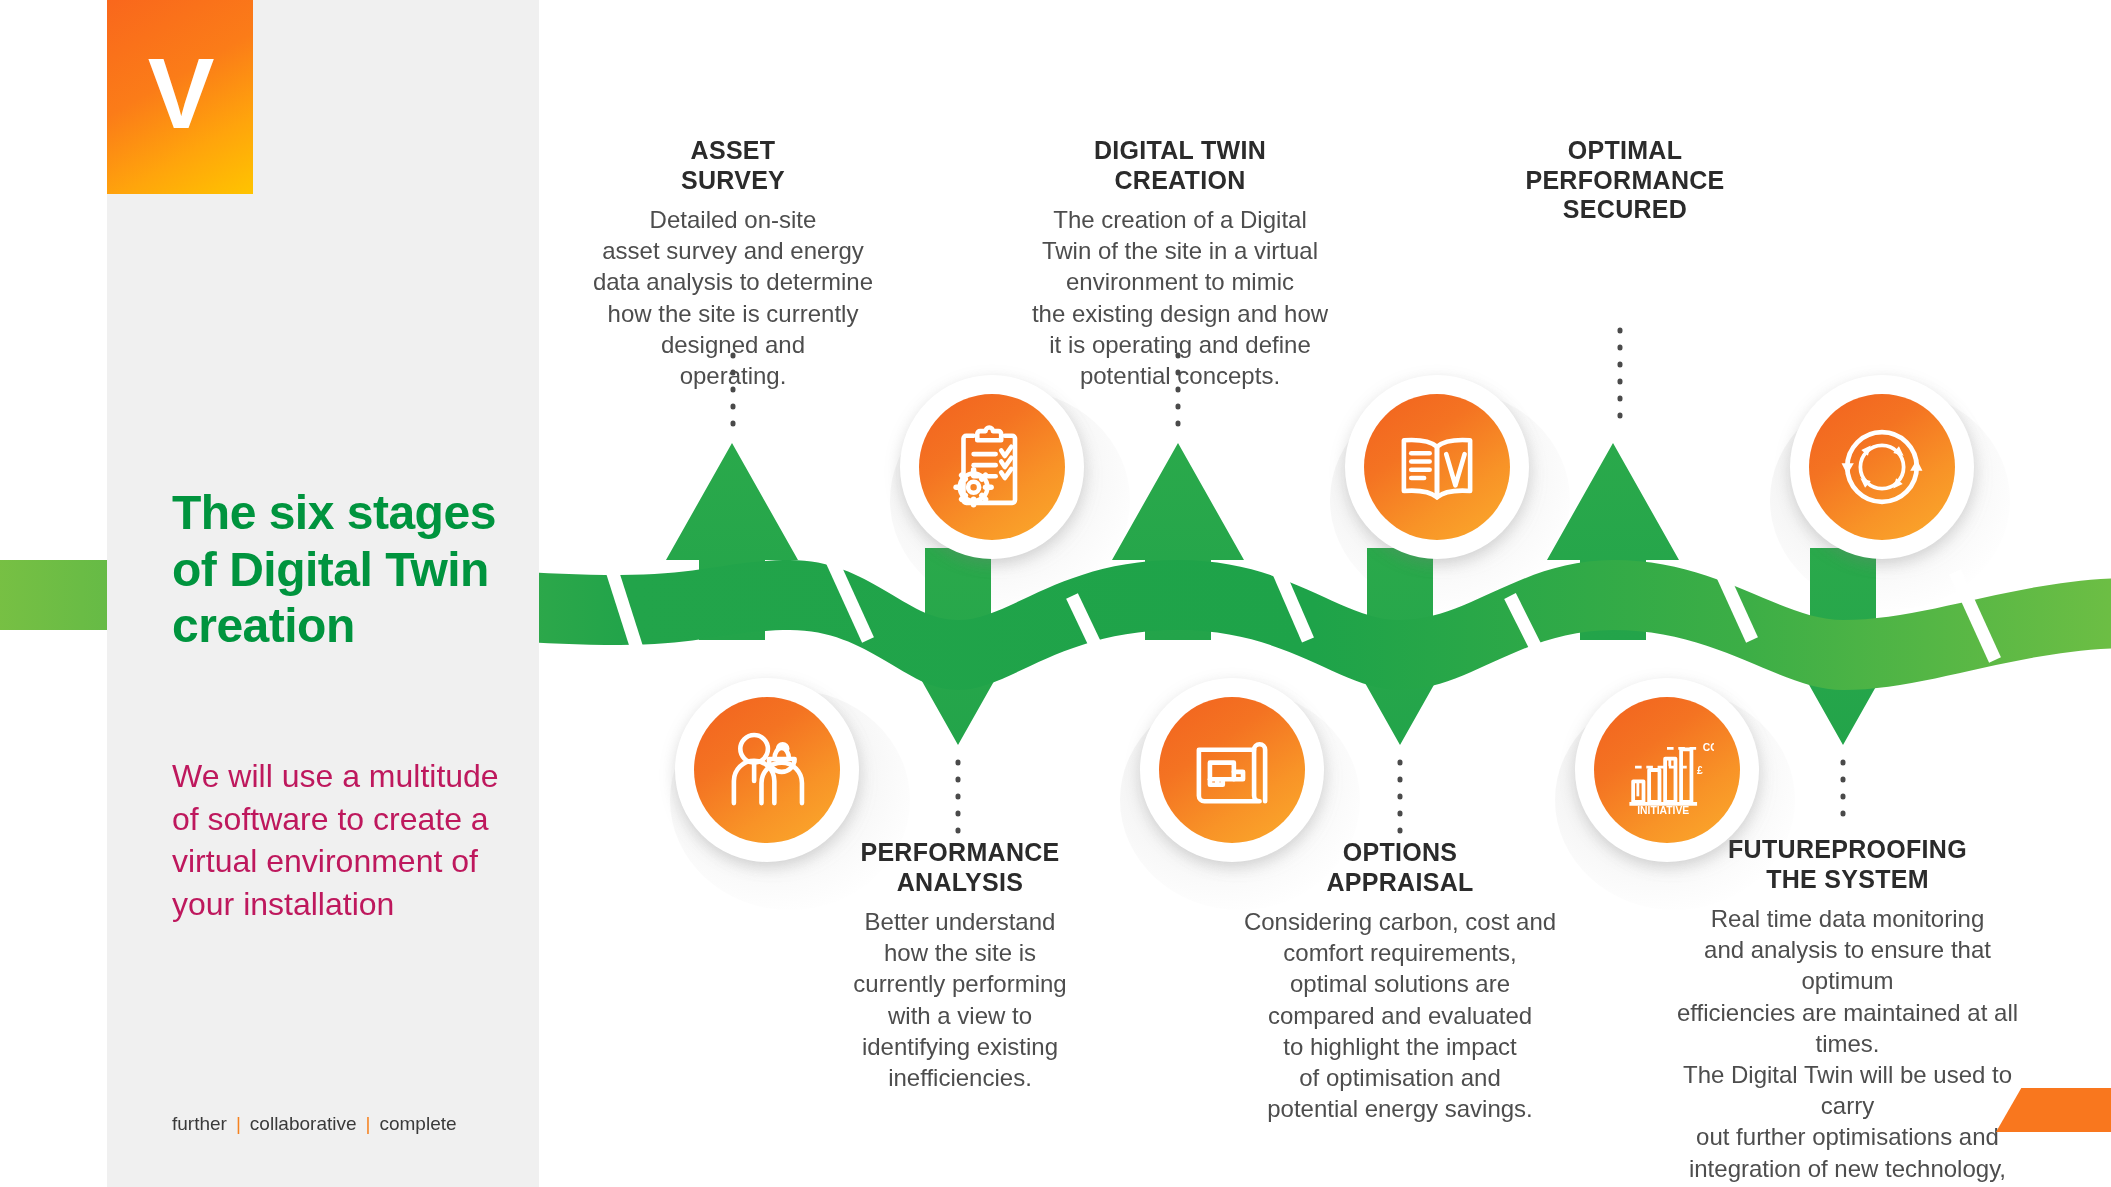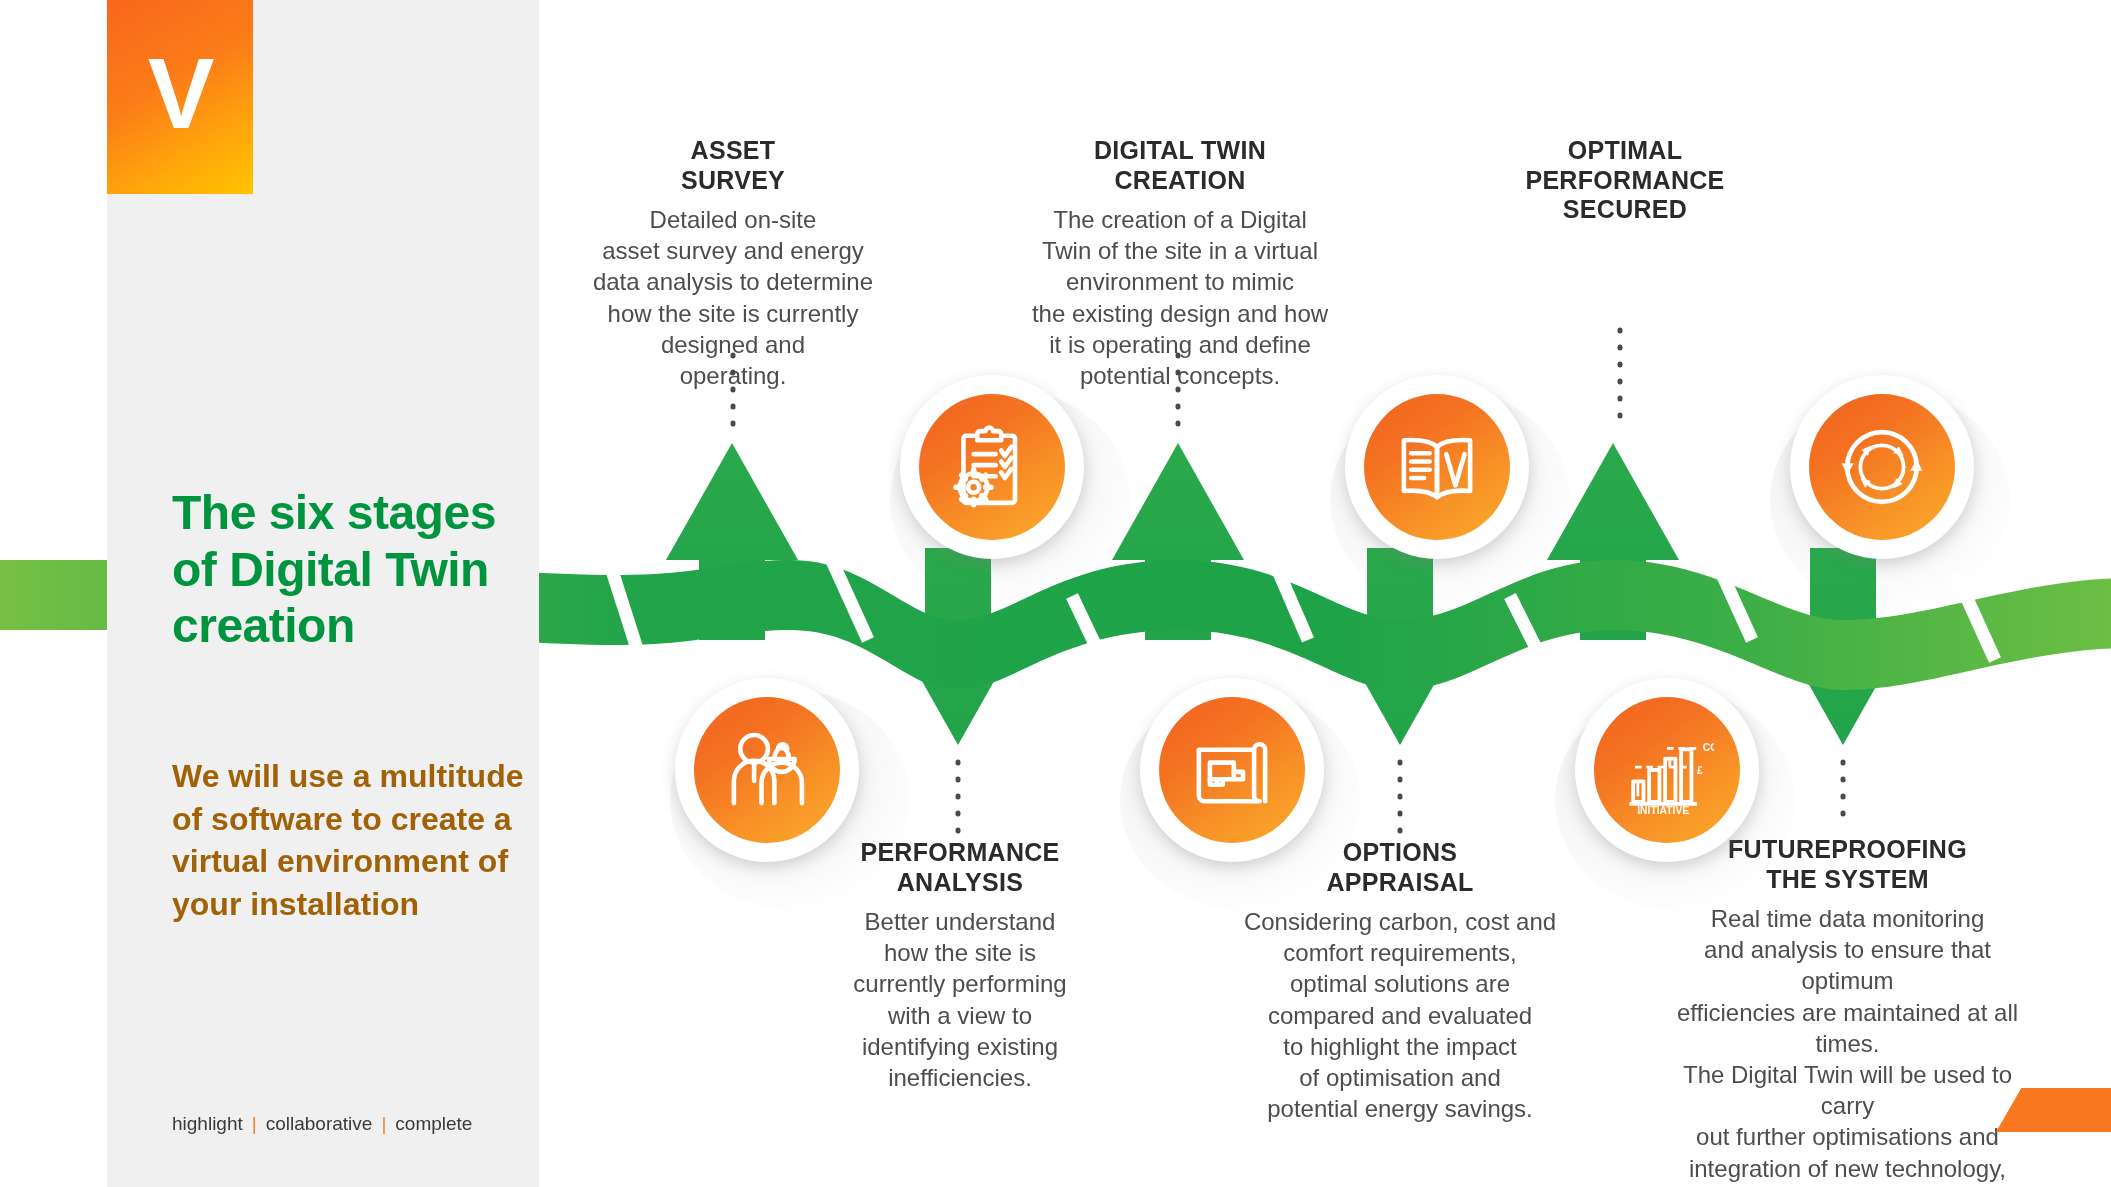--- a/index.html
+++ b/index.html
@@ -27,21 +27,21 @@
     transform:translateY(-4px);letter-spacing:-2px;
     font-family:"Liberation Sans",sans-serif;
   }
   .panel-title{
     position:absolute;left:65px;top:485px;width:340px;
     color:#00943e;font-size:48px;font-weight:700;line-height:1.18;
     letter-spacing:-0.5px;
   }
   .panel-body{
     position:absolute;left:65px;top:755px;width:355px;
-    color:#a16207;font-size:32px;font-weight:700;line-height:1.33;
+    color:#be185d;font-size:32px;font-weight:400;line-height:1.33;
   }
   .panel-tagline{
     position:absolute;left:65px;top:1113px;width:340px;
     color:#3a3a3a;font-size:19px;font-weight:400;white-space:nowrap;
   }
   .panel-tagline .sep{color:#f58220;padding:0 9px;}
 
   
   .ribbon-layer{position:absolute;left:0;top:0;width:2111px;height:1187px;z-index:1;}
 
@@ -179,21 +179,21 @@
   <div class="left-panel">
 
     <div class="logo-square">
       <span class="logo-v">V</span>
     </div>
 
     <div class="panel-title">The six stages of Digital Twin creation</div>
     <div class="panel-body">We will use a multitude of software to create a virtual environment of your installation</div>
 
     <div class="panel-tagline">
-      <span>highlight</span><span class="sep">|</span><span>collaborative</span><span class="sep">|</span><span>complete</span>
+      <span>further</span><span class="sep">|</span><span>collaborative</span><span class="sep">|</span><span>complete</span>
     </div>
   </div>
 
   <div class="icon-node" style="left:900px;top:375px;">
     <div class="shadow"></div>
     <div class="ring"></div>
     <div class="disc">
       <svg width="92" height="92" viewBox="0 0 100 100">
         <g fill="none" stroke="#ffffff" stroke-width="5" stroke-linejoin="round" stroke-linecap="round">
           <path d="M30 16 H22 a3 3 0 0 0 -3 3 V86 a3 3 0 0 0 3 3 H72 a3 3 0 0 0 3 -3 V19 a3 3 0 0 0 -3 -3 H64"></path>

